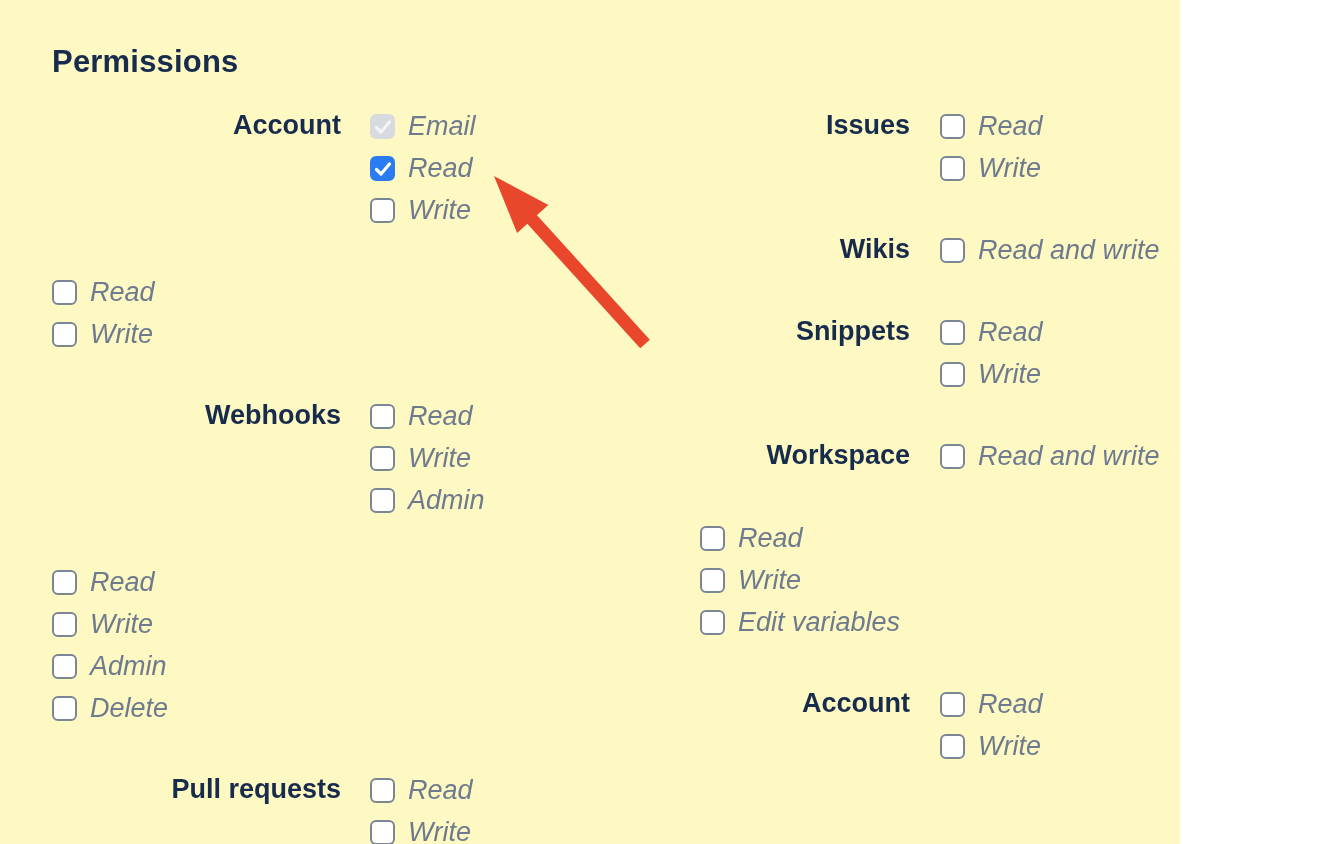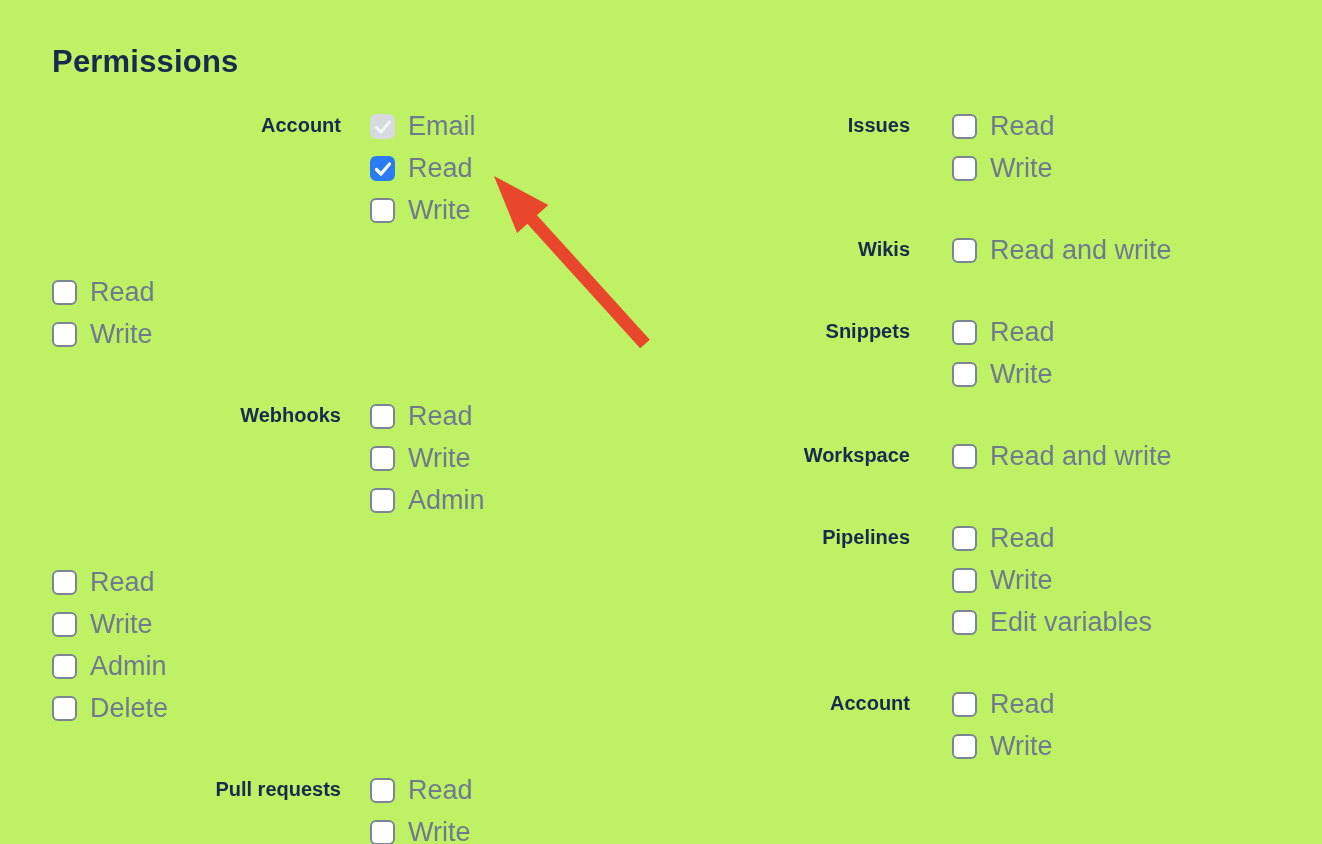--- a/index.html
+++ b/index.html
@@ -1,55 +1,56 @@
 <!DOCTYPE html>
 <html><head>
 <meta charset="utf-8">
 <style>
   html, body { margin: 0; padding: 0; background: #ffffff; }
   .page {
     position: relative;
-    width: 1322px;
+    width: 1180px;
     height: 844px;
-    background: #bef264;
+    background: #fef9c3;
     font-family: "Liberation Sans", sans-serif;
     overflow: hidden;
   }
   .heading {
     position: absolute;
     left: 52px;
     top: 44px;
     font-size: 31px;
     font-weight: 700;
     color: #172b4d;
     letter-spacing: 0.2px;
   }
   .col { position: absolute; top: 106px; }
   .col-left  { left: 52px; }
   .col-right { left: 700px; }
 
   .perm-group { display: flex; align-items: flex-start; margin-bottom: 32px; }
   .group-label {
-    font-size: 20px;
+    font-size: 27px;
     font-weight: 700;
     color: #172b4d;
     line-height: 35px;
     text-align: right;
     margin-top: 2px;
   }
   .col-left  .group-label { width: 289px; margin-right: 29px; }
-  .col-right .group-label { width: 210px; margin-right: 42px; }
+  .col-right .group-label { width: 210px; margin-right: 30px; }
 
   .option-stack { display: flex; flex-direction: column; margin-top: 8px; }
   .opt-row {
     display: flex;
     align-items: flex-end;
     margin-bottom: 17px;
     cursor: pointer;
     height: 25px;
+    font-style: italic;
   }
   .opt-row.disabled { cursor: default; }
 
   .cb {
     box-sizing: border-box;
     width: 25px;
     height: 25px;
     border-radius: 6px;
     flex: none;
     display: flex;
@@ -215,21 +216,20 @@
       <div class="perm-group">
         <div class="group-label">Workspace</div>
         <div class="option-stack">
           <label class="opt-row">
             <span class="cb"></span>
             <span class="opt-label">Read and write</span>
           </label>
         </div>
       </div>
       <div class="perm-group">
-        <div class="group-label">Pipelines</div>
         <div class="option-stack">
           <label class="opt-row">
             <span class="cb"></span>
             <span class="opt-label">Read</span>
           </label>
           <label class="opt-row">
             <span class="cb"></span>
             <span class="opt-label">Write</span>
           </label>
           <label class="opt-row">

